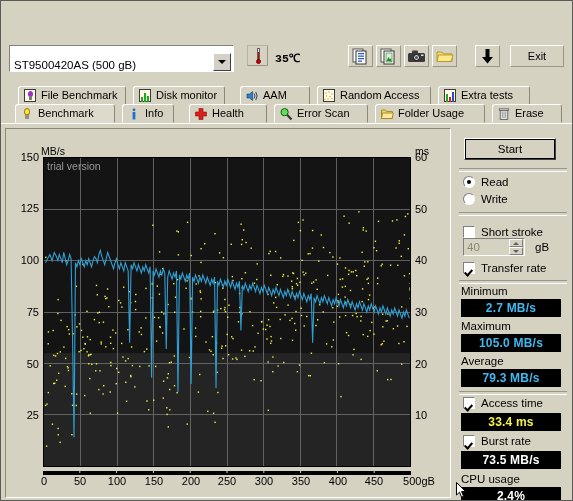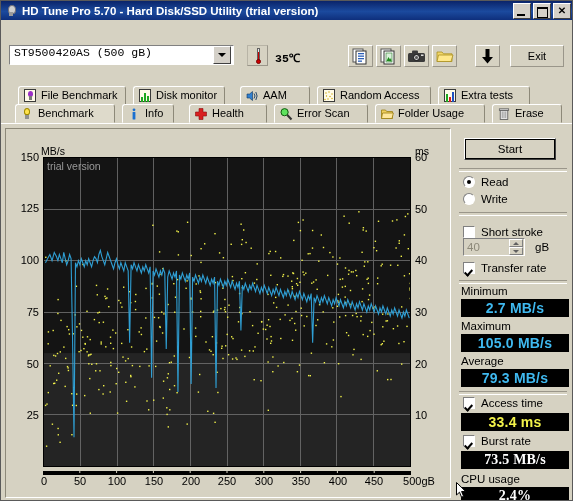--- a/index.html
+++ b/index.html
@@ -91,26 +91,26 @@
   .menu-item u { text-decoration: underline; }
 
   
   .toolbar {
     position: absolute; left: 0; top: 36px;
     width: 573px; height: 42px;
     background: #d6d2c2;
   }
   .combo {
     position: absolute; left: 8px; top: 8px;
-    width: 225px; height: 20px;
+    width: 225px; height: 27px;
     background: #ffffff;
     border: 1px solid;
     border-color: #808080 #ffffff #ffffff #808080;
     box-sizing: border-box;
-    display: flex; align-items: flex-start; font-family: Liberation Mono, monospace;
+    display: flex; align-items: flex-end;
   }
   .combo .val {
     font-size: 11.5px; color: #000; padding-left: 4px; flex: 1;
     white-space: nowrap; overflow: hidden;
   }
   .combo .arrowbtn {
     width: 16px; height: 16px; margin-right: 2px;
     background: #d4d0c8;
     border: 1px solid;
     border-color: #ffffff #404040 #404040 #ffffff;
@@ -339,60 +339,42 @@
   }
   .tri-up-s { width:0;height:0;border-left:3px solid transparent;border-right:3px solid transparent;border-bottom:3px solid #606060;}
   .tri-dn-s { width:0;height:0;border-left:3px solid transparent;border-right:3px solid transparent;border-top:3px solid #606060;}
   .gb-label { position: absolute; left: 78px; font-size: 11.5px; color: #000;}
   .fieldlabel {
     position: absolute; left: 4px;
     font-size: 11.5px; color: #000;
   }
   .lcd {
     position: absolute; left: 4px;
-    width: 108px; height: 18px;
+    width: 100px; height: 18px;
     background: #000000;
     display: flex; align-items: center; justify-content: center;
-    font-size: 14px; font-weight: bold;
+    font-size: 12px; font-weight: bold;
     letter-spacing: 0.2px;
   }
   .lcd.cyan { color: #3fb9f0; }
   .lcd.yellow { color: #f2f24a; }
-  .lcd.white { color: #ffffff; font-family: Liberation Serif, serif; }
+  .lcd.white { color: #ffffff; }
 
   
   .cursor {
     position: absolute; left: 455px; top: 481px;
     width: 12px; height: 18px;
     pointer-events: none;
   }
 </style>
 </head>
 <body>
 
 <div id="app">
 
-  <div class="titlebar">
-    <div class="title-icon">
-      <div class="bulb"></div>
-        <div class="stem"></div>
-    </div>
-    <div class="title-text">HD Tune Pro 5.70 - Hard Disk/SSD Utility (trial version)</div>
-    <div class="win-btns">
-      <div class="win-btn">
-          <span class="min-mark"></span>
-        </div>
-      <div class="win-btn">
-          <span class="max-mark"></span>
-        </div>
-      <div class="win-btn">
-        <span class="gl">✕</span>
-      </div>
-    </div>
-  </div>
 
 
   <div class="toolbar">
     <div class="combo">
       <div class="val">ST9500420AS (500 gB)</div>
       <div class="arrowbtn">
           <span class="tri-down"></span>
         </div>
     </div>
 

